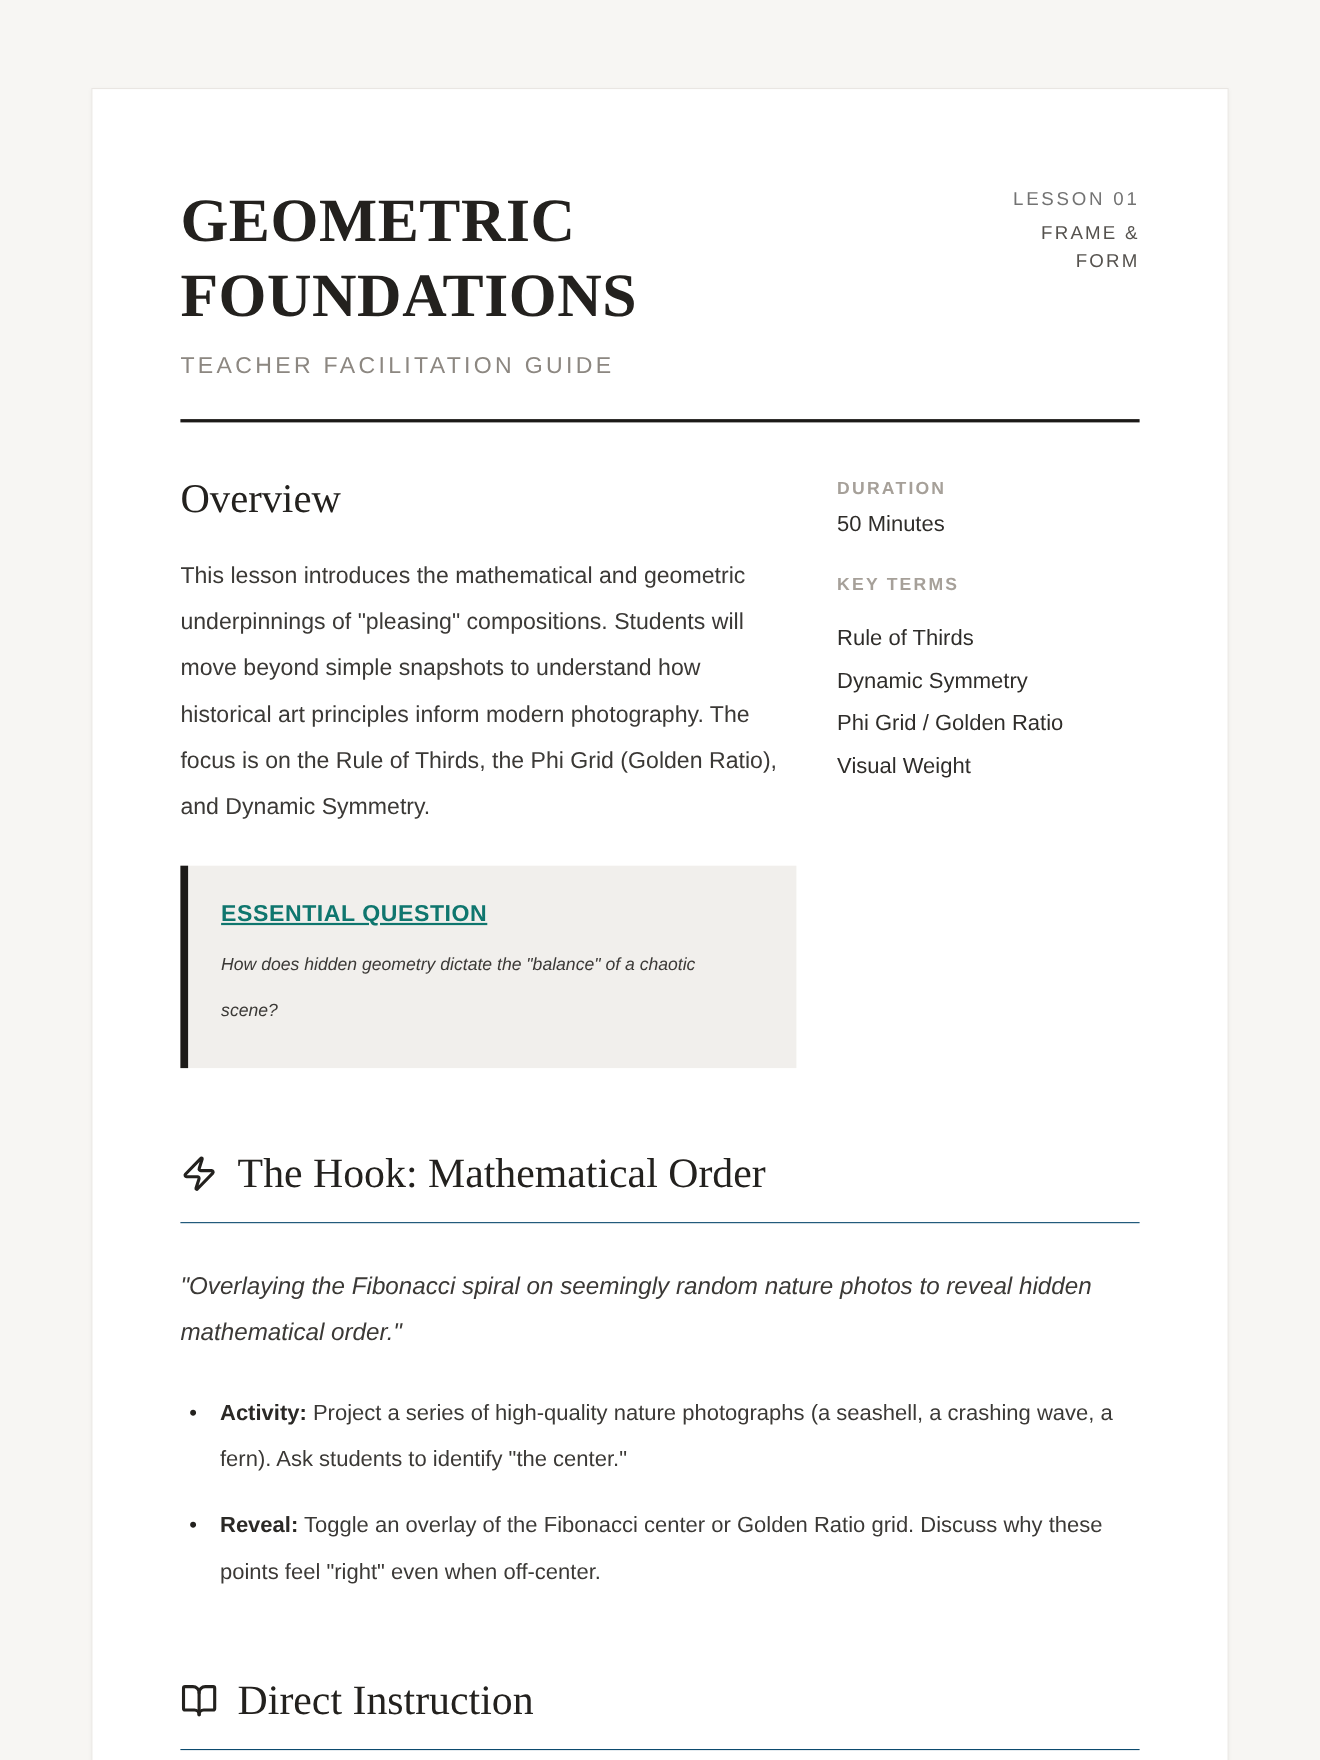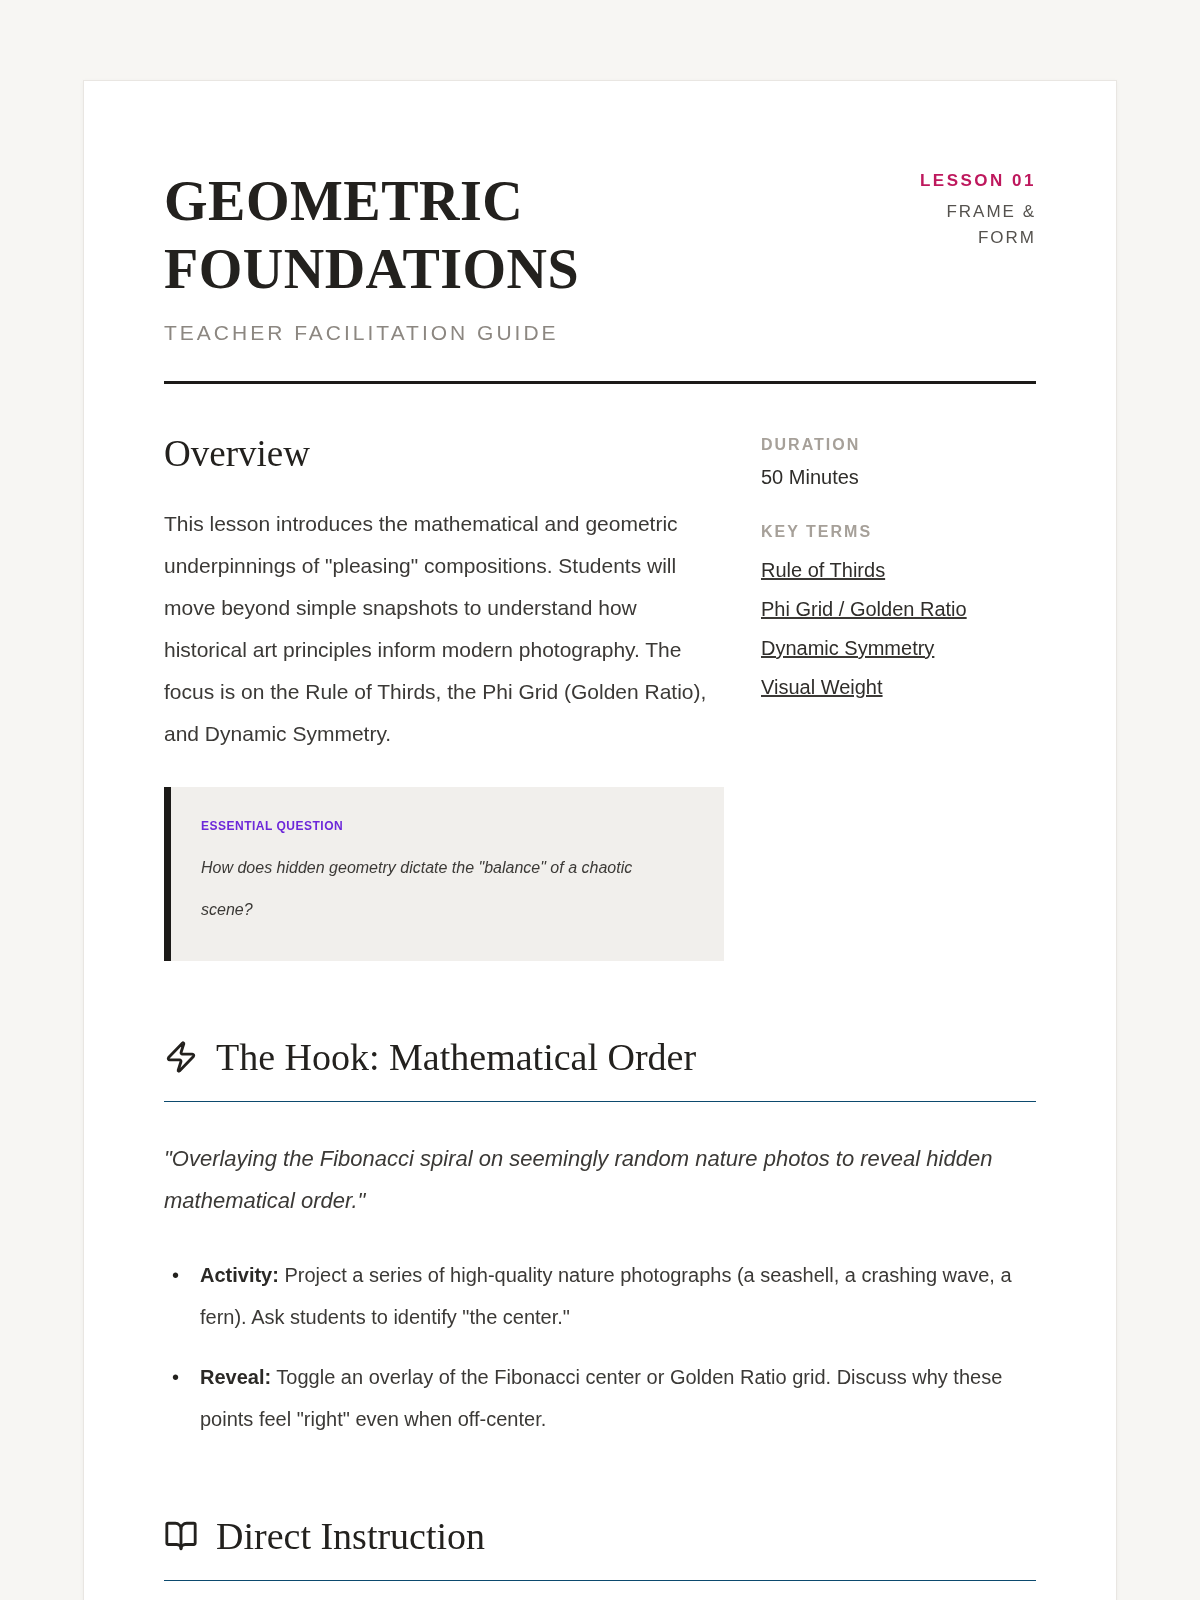--- a/index.html
+++ b/index.html
@@ -41,23 +41,23 @@
     letter-spacing: 3px;
     color: #8c8781;
   }
   .lesson-block {
     text-align: right;
     padding-top: 4px;
     flex-shrink: 0;
   }
   .lesson-label {
     font-size: 17px;
-    font-weight: 700;
+    font-weight: 400;
     letter-spacing: 2.5px;
-    color: #be185d;
+    color: #737373;
     white-space: nowrap;
   }
   .lesson-sub {
     margin-top: 8px;
     margin-left: auto;
     font-size: 17px;
     letter-spacing: 2px;
     color: #55524e;
     width: 100px;
     line-height: 26px;
@@ -99,41 +99,41 @@
     margin-top: 4px;
   }
   .side-value {
     margin-top: 12px;
     font-size: 20px;
     color: #2f2d2a;
   }
   .side-group + .side-group { margin-top: 34px; }
   .key-terms-list {
     list-style: none;
-    margin-top: 10px;
-    text-decoration: underline;
+    margin-top: 20px;
   }
   .key-terms-list li {
     font-size: 20px;
     line-height: 39px;
     color: #2f2d2a;
   }
 
   
   .eq-box {
     margin-top: 32px;
     background: #f1efec;
     border-left: 7px solid #1c1a18;
     padding: 32px 36px 30px 30px;
   }
   .eq-label {
-    font-size: 12px;
+    font-size: 21px;
     font-weight: 700;
     letter-spacing: 0.5px;
-    color: #6d28d9;
+    color: #0f766e;
+    text-decoration: underline;
   }
   .eq-text {
     margin-top: 14px;
     font-style: italic;
     font-size: 16px;
     line-height: 42px;
     color: #3b3936;
   }
 
   
@@ -222,22 +222,22 @@
 
     <div class="col-side">
       <div class="side-group">
         <div class="side-label">DURATION</div>
         <div class="side-value">50 Minutes</div>
       </div>
       <div class="side-group">
         <div class="side-label">KEY TERMS</div>
         <ul class="key-terms-list">
           <li>Rule of Thirds</li>
+          <li>Dynamic Symmetry</li>
           <li>Phi Grid / Golden Ratio</li>
-          <li>Dynamic Symmetry</li>
           <li>Visual Weight</li>
         </ul>
       </div>
     </div>
   </div>
 
   <div class="section">
     <div class="section-heading">
       <span class="section-icon">
         <svg viewBox="0 0 24 24" fill="none" stroke="currentColor" stroke-width="2" stroke-linecap="round" stroke-linejoin="round">

